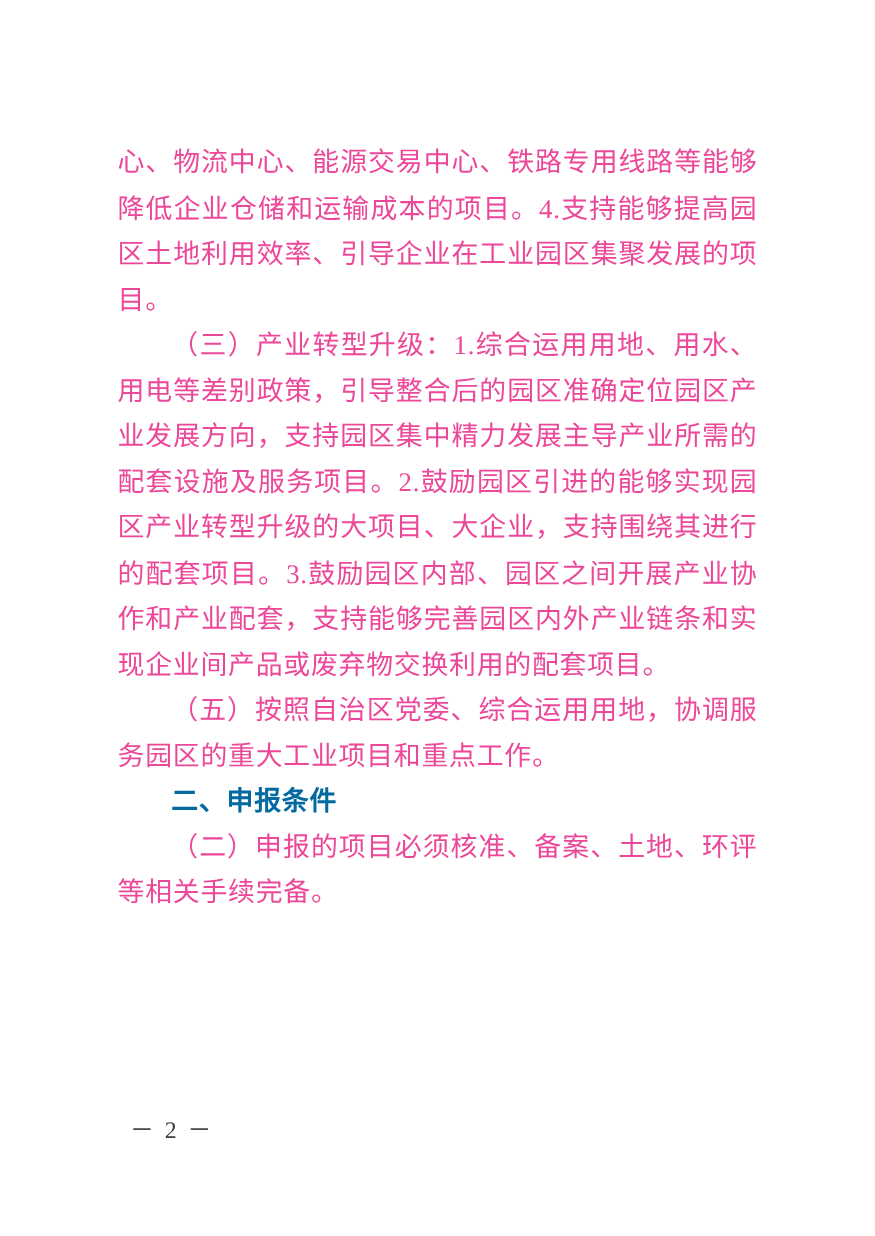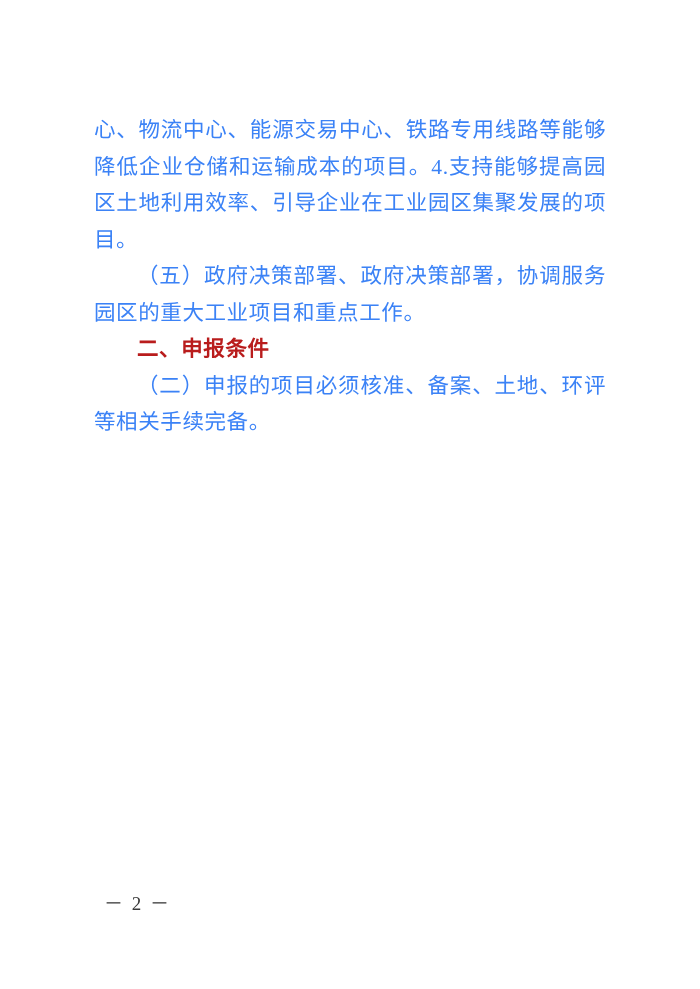--- a/index.html
+++ b/index.html
@@ -25,21 +25,21 @@
     left: 94px;
     top: 112px;
     width: 512px;
   }
 
   
   .para {
     font-family: "Liberation Serif", "DejaVu Serif", serif;
     font-size: 21.5px;
     line-height: 36.5px;
-    color: #3b82f6;
+    color: #ec4899;
     text-align: justify;
     text-justify: inter-character;
     margin: 0;
     letter-spacing: 0.6px;
     -webkit-font-smoothing: antialiased;
   }
 
   .para.indent {
     text-indent: 2em;
   }
@@ -47,21 +47,21 @@
   .para.noindent {
     text-indent: 0;
   }
 
   
   .heading {
     font-family: Liberation Sans, sans-serif;
     font-weight: bold;
     font-size: 21.5px;
     line-height: 36.5px;
-    color: #b91c1c;
+    color: #0369a1;
     margin: 0;
     text-indent: 2em;
     letter-spacing: 0.6px;
   }
 
   
   .footer {
     position: absolute;
     left: 94px;
     top: 888px;
@@ -76,23 +76,24 @@
 </style>
 </head>
 <body>
 
 <div class="page">
 
   <div class="textblock">
 
     <p class="para noindent">心、物流中心、能源交易中心、铁路专用线路等能够降低企业仓储和运输成本的项目。4.支持能够提高园区土地利用效率、引导企业在工业园区集聚发展的项目。</p>
 
+    <p class="para indent">（三）产业转型升级：1.综合运用用地、用水、用电等差别政策，引导整合后的园区准确定位园区产业发展方向，支持园区集中精力发展主导产业所需的配套设施及服务项目。2.鼓励园区引进的能够实现园区产业转型升级的大项目、大企业，支持围绕其进行的配套项目。3.鼓励园区内部、园区之间开展产业协作和产业配套，支持能够完善园区内外产业链条和实现企业间产品或废弃物交换利用的配套项目。</p>
 
 
-    <p class="para indent">（五）政府决策部署、政府决策部署，协调服务园区的重大工业项目和重点工作。</p>
+    <p class="para indent">（五）按照自治区党委、综合运用用地，协调服务园区的重大工业项目和重点工作。</p>
 
     <p class="heading">二、申报条件</p>
 
 
     <p class="para indent">（二）申报的项目必须核准、备案、土地、环评等相关手续完备。</p>
 
   </div>
 
   <div class="footer">－ 2 －</div>
 

